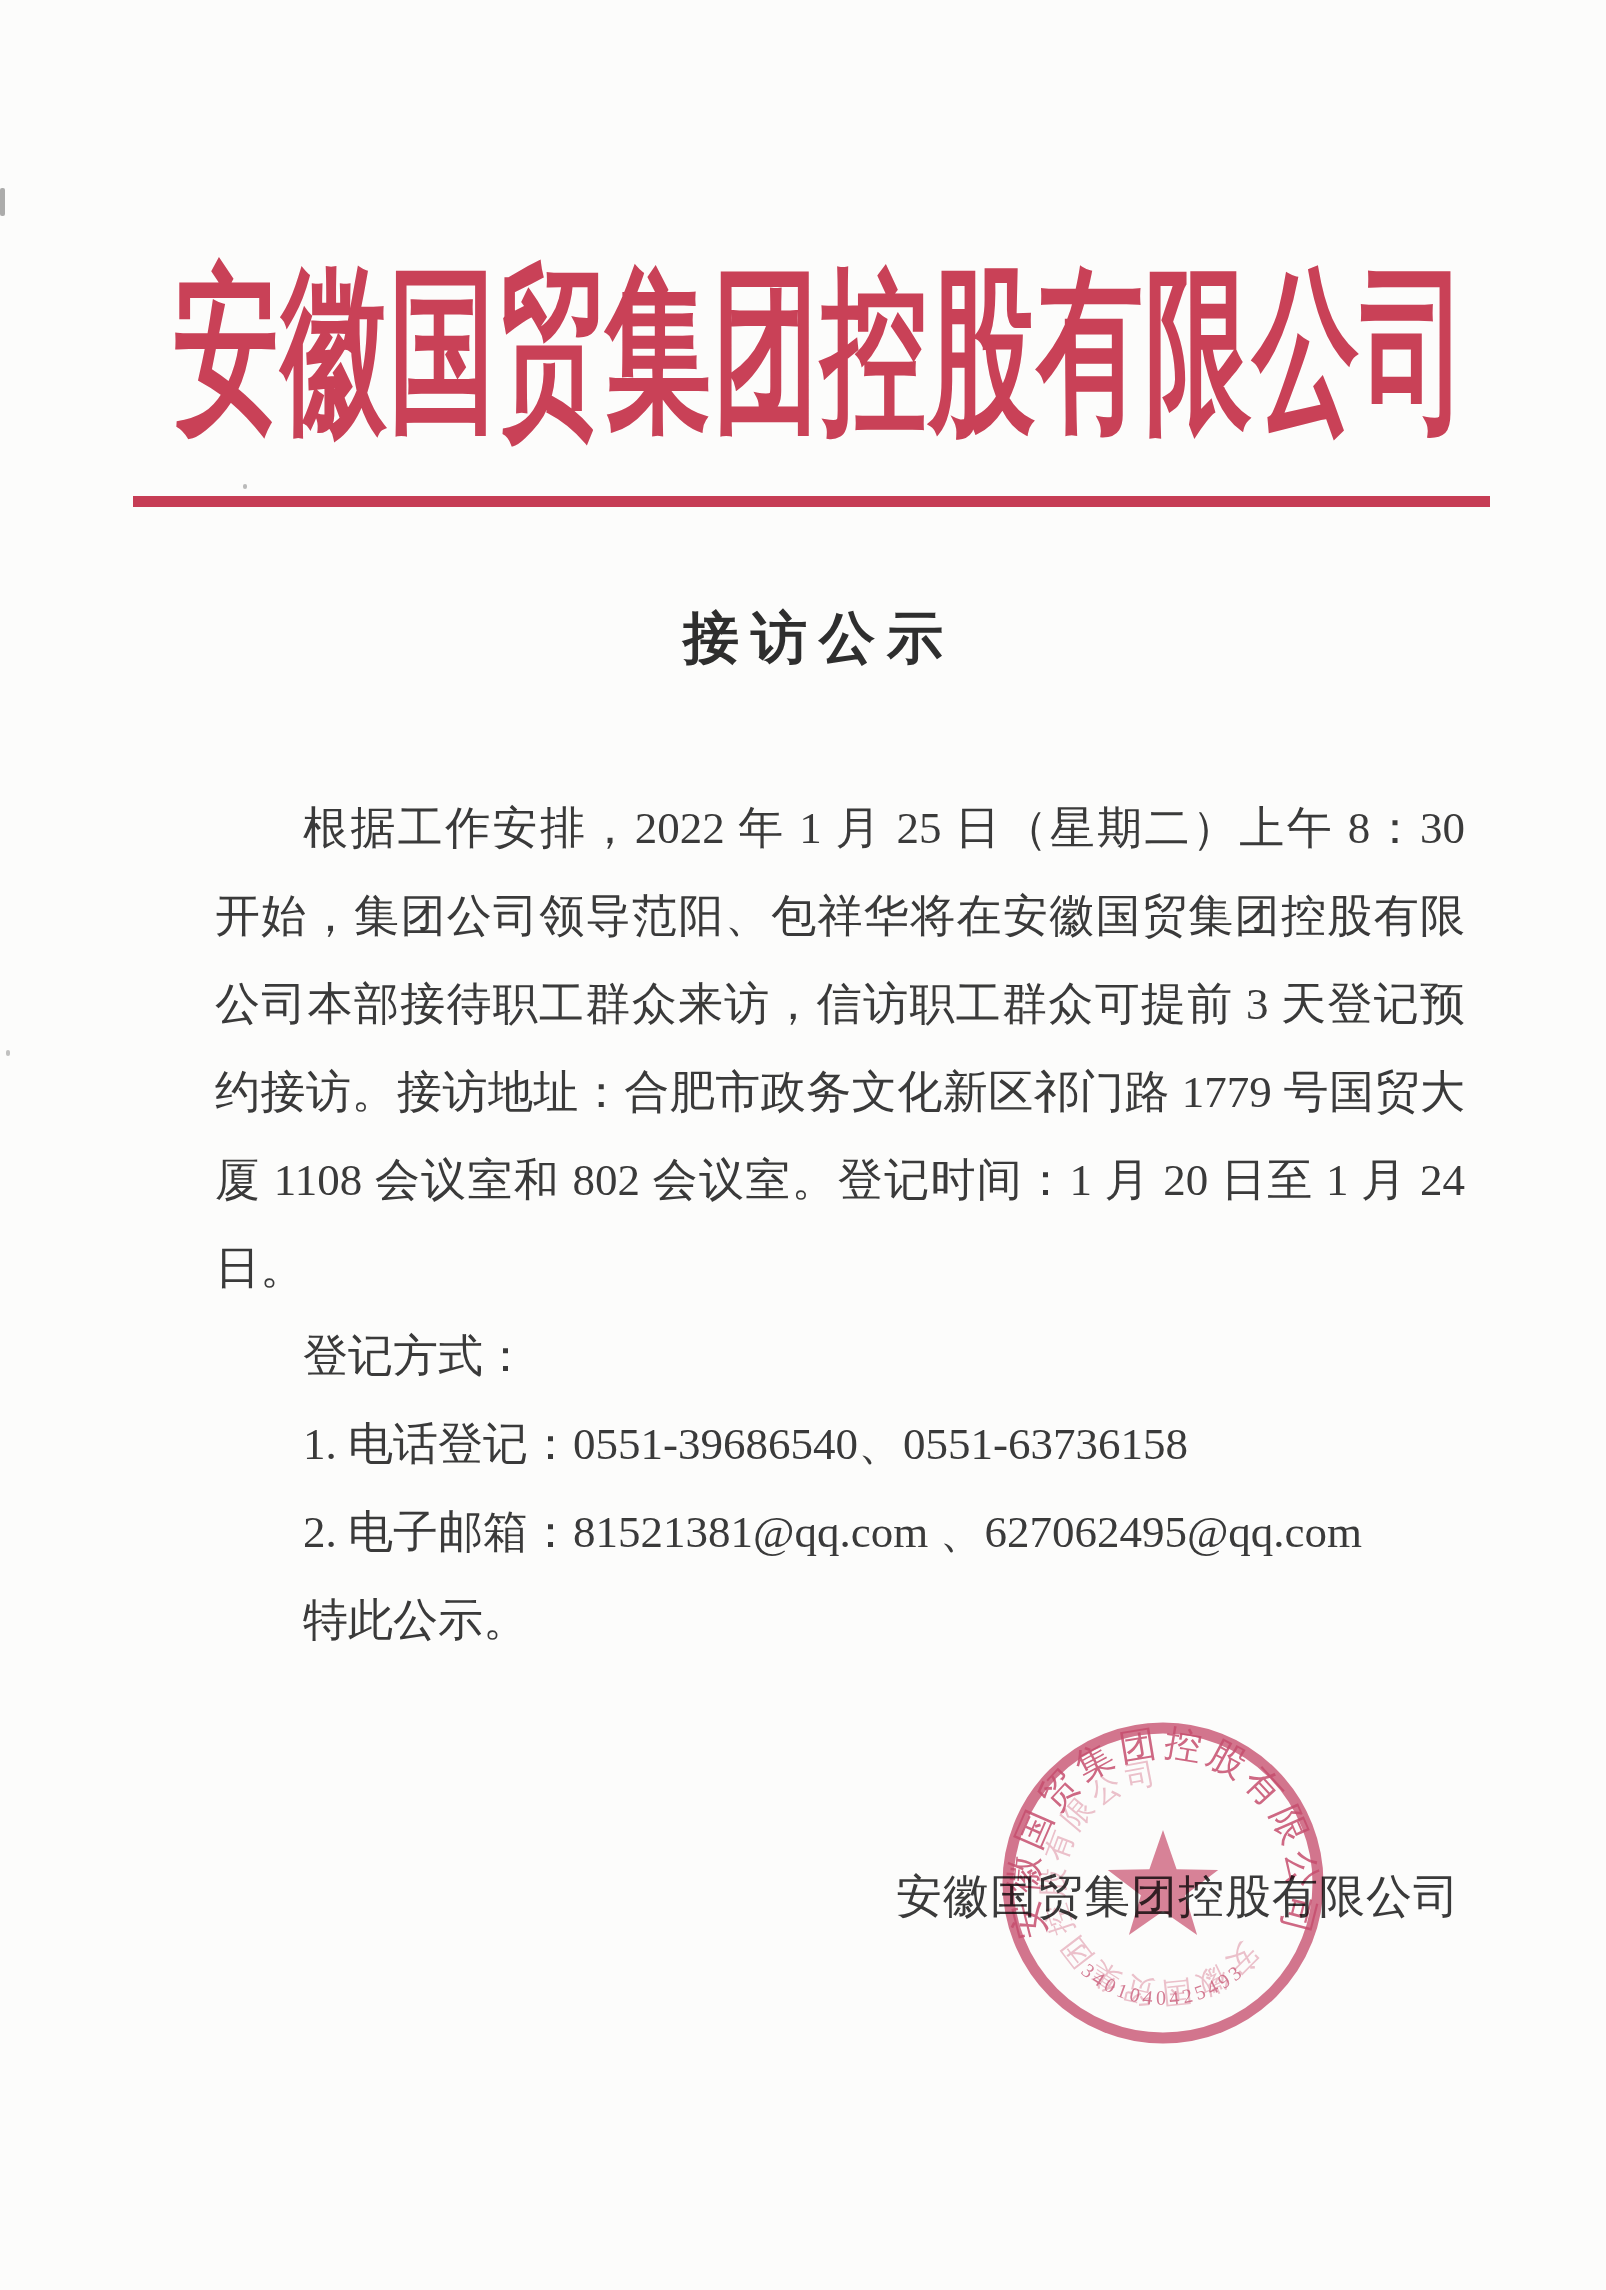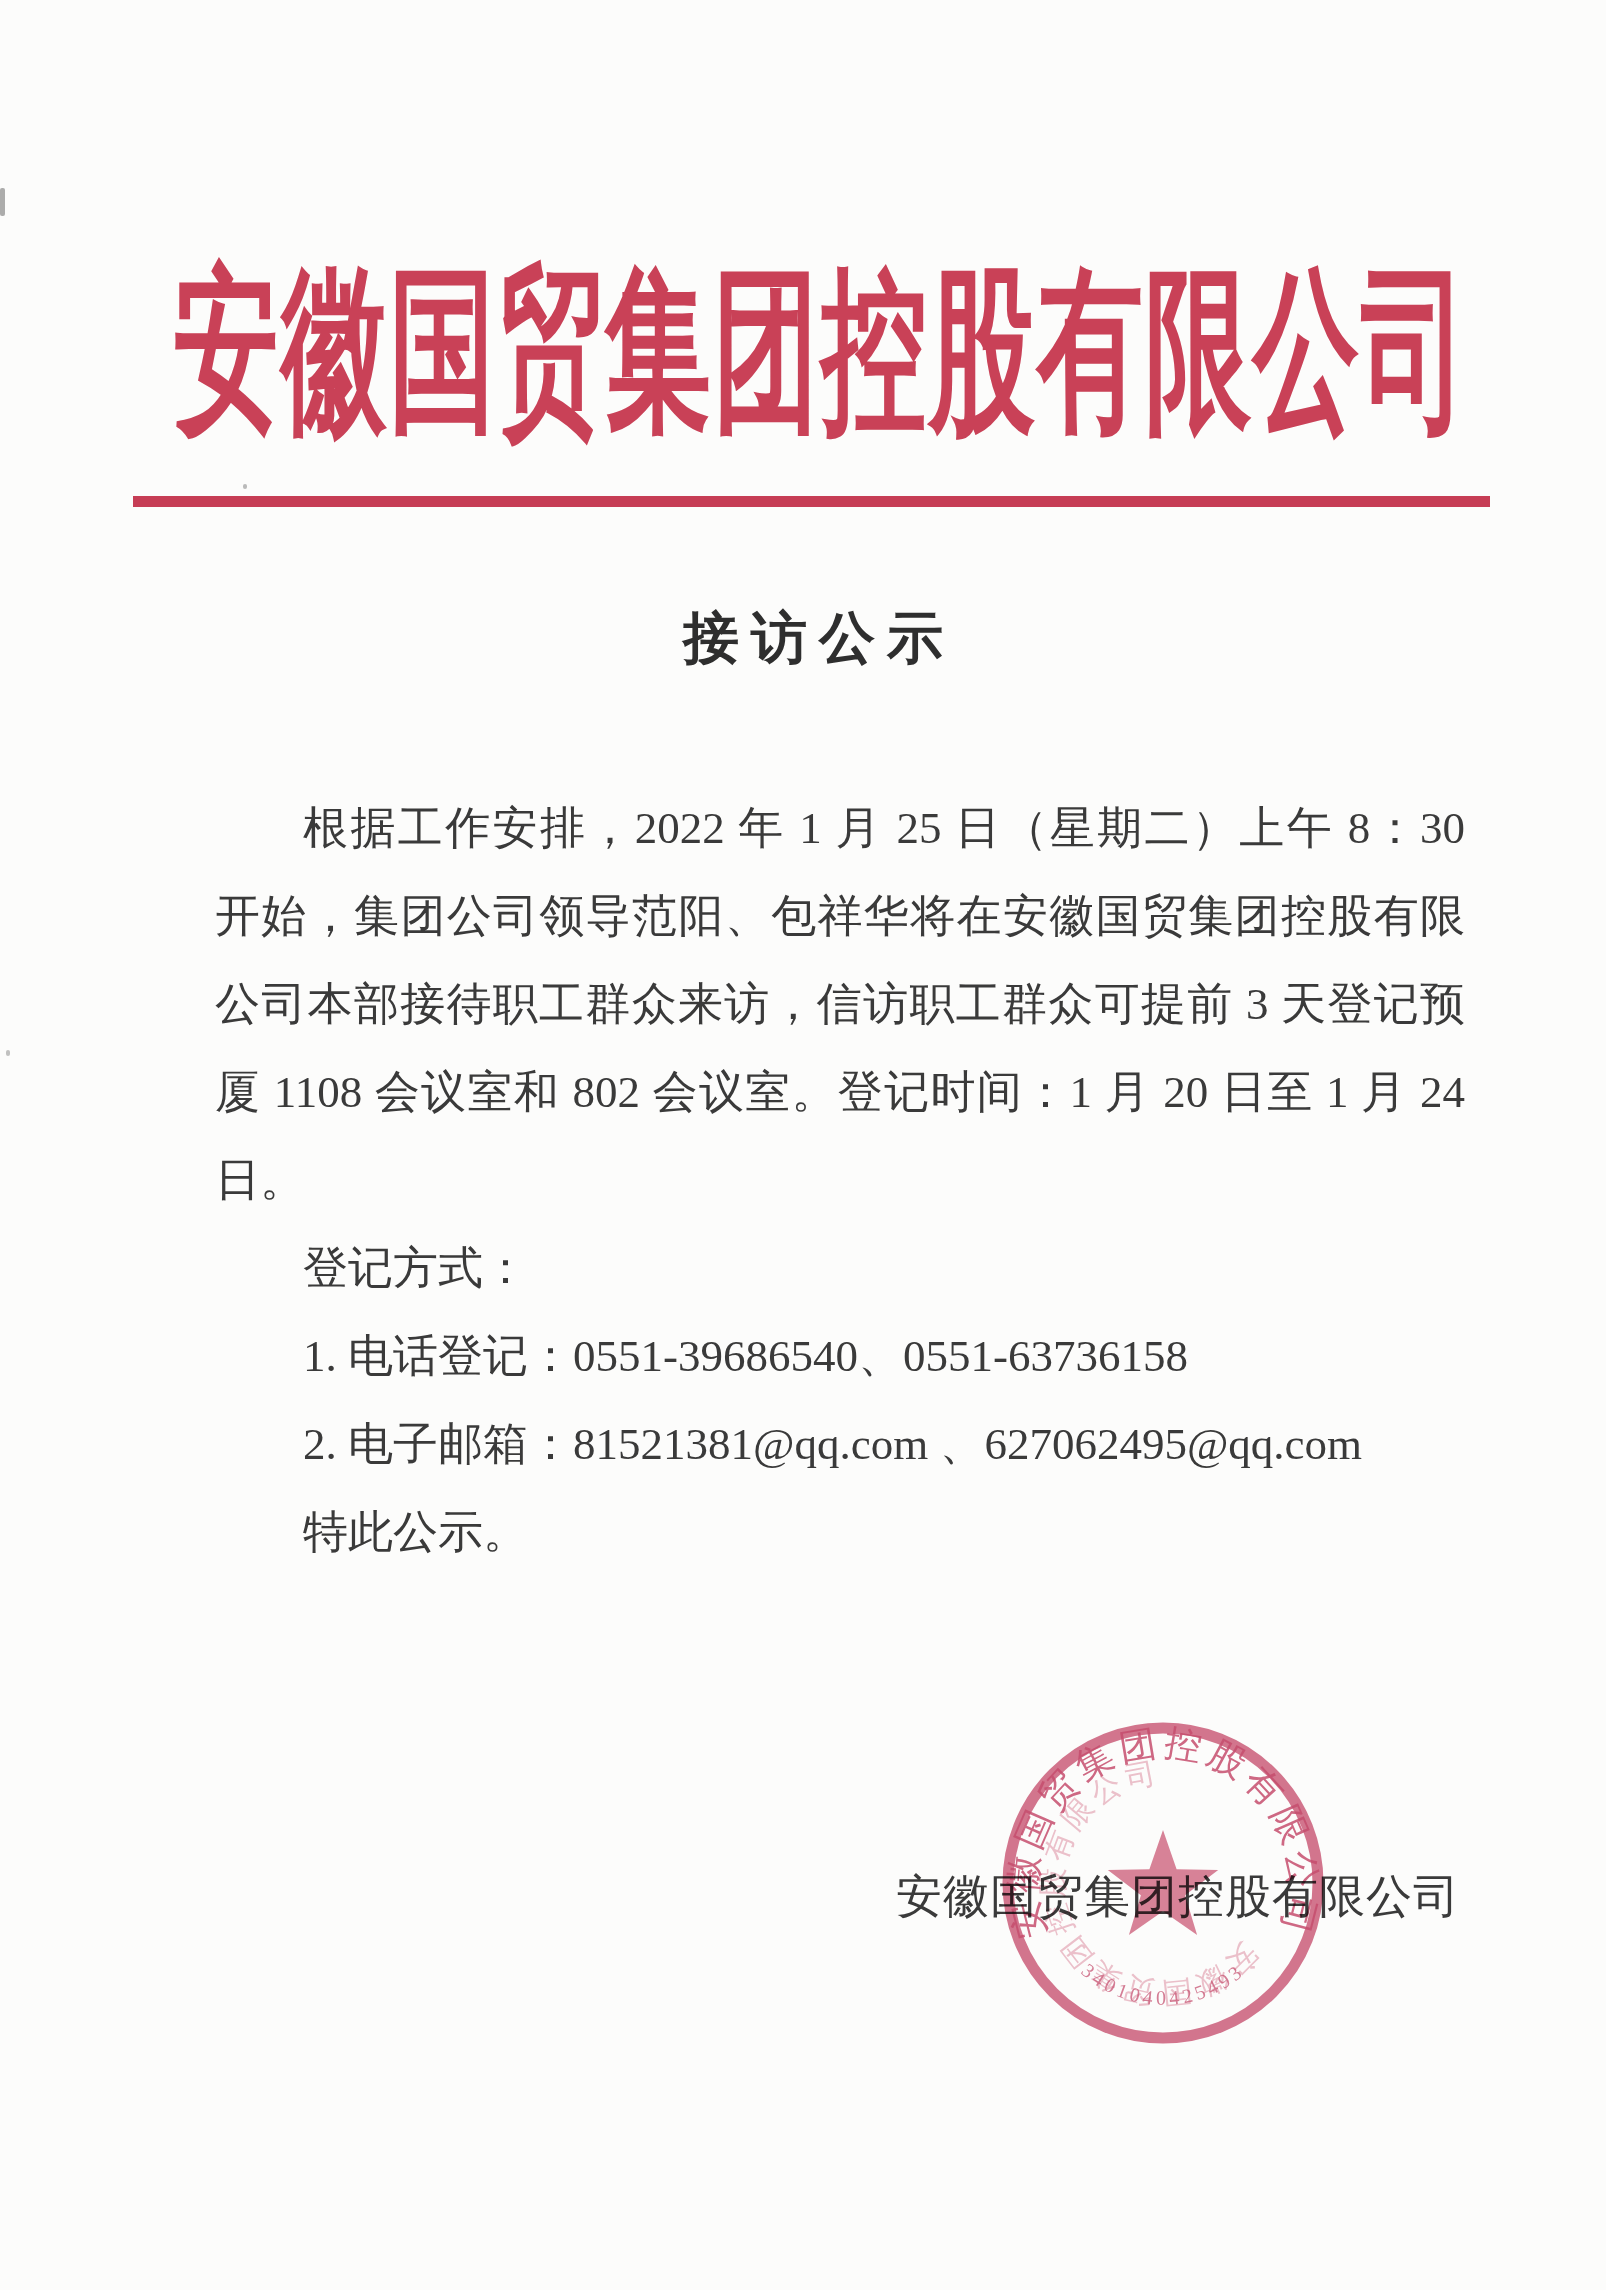--- a/index.html
+++ b/index.html
@@ -81,20 +81,21 @@
 
   <div class="company-header">安徽国贸集团控股有限公司</div>
   <div class="red-rule"></div>
 
   <div class="doc-title">接访公示</div>
 
   <div class="body-text">
     <div class="line justify indent">根据工作安排，2022 年 1 月 25 日（星期二）上午 8：30</div>
     <div class="line justify">开始，集团公司领导范阳、包祥华将在安徽国贸集团控股有限</div>
     <div class="line justify">公司本部接待职工群众来访，信访职工群众可提前 3 天登记预</div>
+    <div class="line justify">约接访。接访地址：合肥市政务文化新区祁门路 1779 号国贸大</div>
     <div class="line justify">厦 1108 会议室和 802 会议室。登记时间：1 月 20 日至 1 月 24</div>
     <div class="line">日。</div>
     <div class="line indent">登记方式：</div>
     <div class="line indent">1. 电话登记：0551-39686540、0551-63736158</div>
     <div class="line indent">2. 电子邮箱：81521381@qq.com 、627062495@qq.com</div>
     <div class="line indent">特此公示。</div>
   </div>
 
   <div class="signature">安徽国贸集团控股有限公司</div>
 

